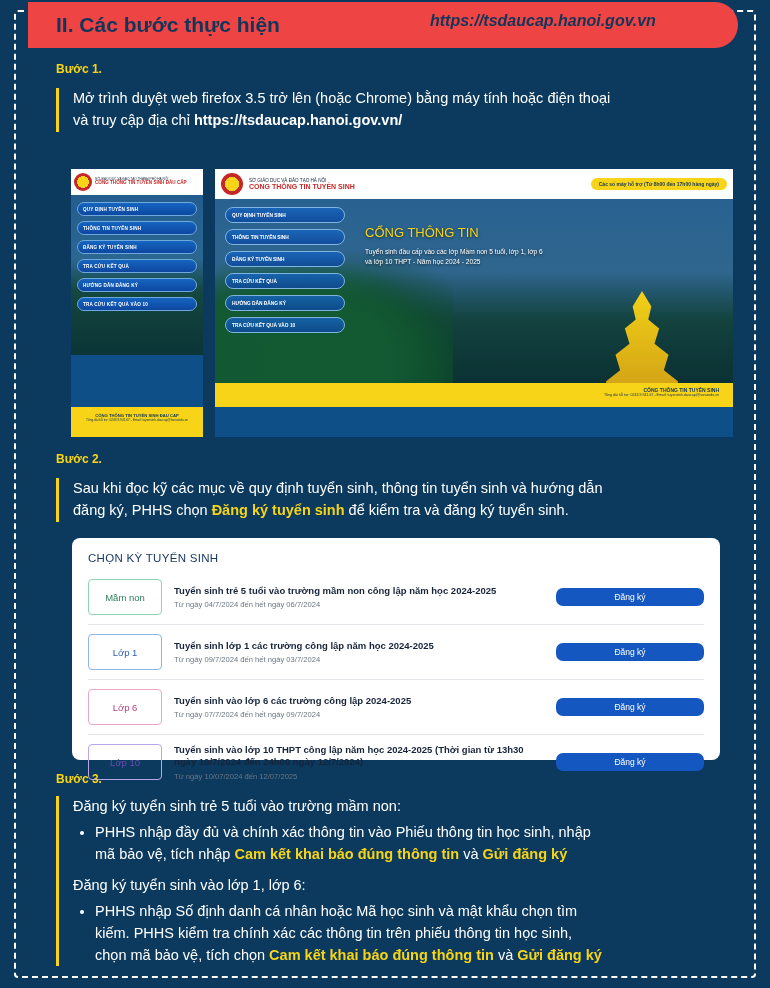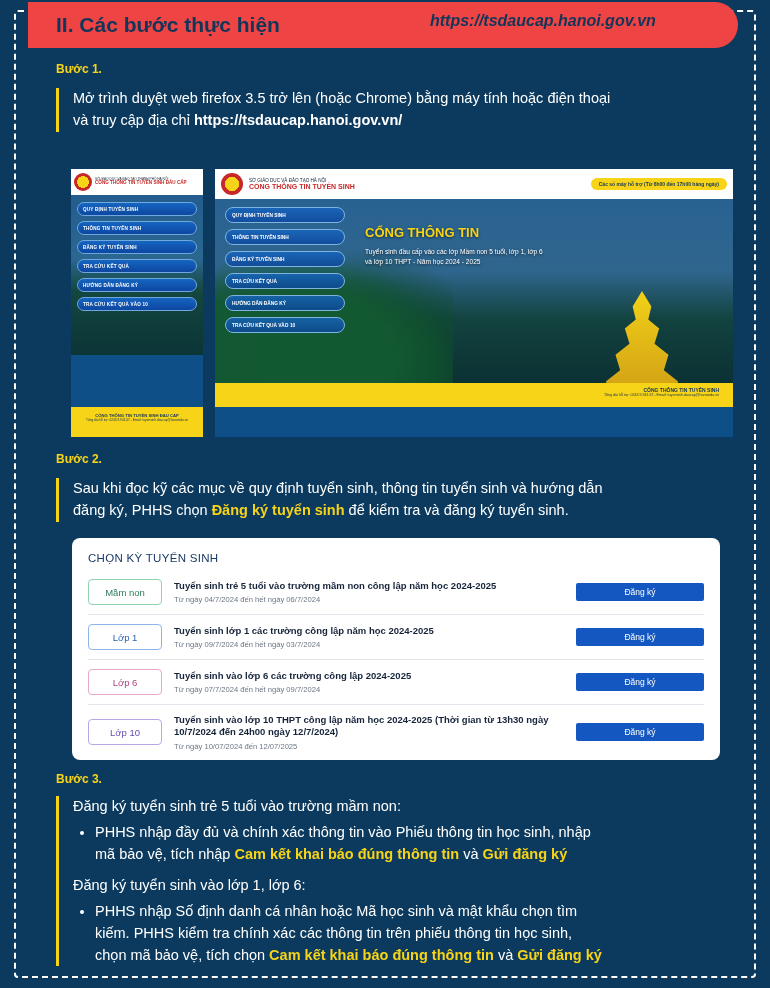--- a/index.html
+++ b/index.html
@@ -200,21 +200,21 @@
     height: 16px;
     display: flex;
     align-items: center;
     padding-left: 6px;
     margin-bottom: 6px;
   }
   .d-hero-title {
     position: absolute; left: 150px; top: 26px;
     color: #f7d417;
     font-size: 13px;
-    font-weight: bold;
+    font-weight: normal;
     text-shadow: 0 1px 3px rgba(0,0,0,.6);
   }
   .d-hero-sub {
     position: absolute; left: 150px; top: 48px;
     color: #ffffff;
     font-size: 6.6px;
     line-height: 1.5;
     text-shadow: 0 1px 3px rgba(0,0,0,.7);
     width: 240px;
   }
@@ -249,37 +249,37 @@
   }
   .prow {
     display: flex;
     align-items: center;
     border-bottom: 1px solid #e2e6ec;
     padding: 9px 0;
     gap: 12px;
   }
   .prow:last-child { border-bottom: none; }
   .pchip {
-    width: 74px; height: 26px;
+    width: 74px; height: 36px;
     border-radius: 4px;
     display: flex; align-items: center; justify-content: center;
     font-size: 9.5px;
     flex: none;
   }
   .chip-mn { border: 1px solid #8fd4b0; color: #2e7d5b; }
   .chip-l1 { border: 1px solid #8fb4e8; color: #2a5fae; }
   .chip-l6 { border: 1px solid #e8a7c8; color: #b2427f; }
   .chip-l10 { border: 1px solid #b9a6e8; color: #6a4bb5; }
   .ptext { flex: 1; }
   .ptitle { font-size: 9.5px; color: #16243a; font-weight: bold; line-height: 1.3; }
   .psub { font-size: 7.6px; color: #6b7684; margin-top: 3px; }
   .pbtn {
-    width: 128px; height: 18px;
+    width: 148px; height: 18px;
     background: #1557c0;
-    border-radius: 2px;
+    border-radius: 7px;
     color: #fff;
     font-size: 8.5px;
     display: flex; align-items: center; justify-content: center;
     flex: none;
   }
 
   
   .step3 { position: absolute; left: 56px; top: 772px; width: 706px; }
   .step3 .step-body { margin-top: 10px; width: 690px; }
   .step3 p { margin: 0 0 4px 0; }

